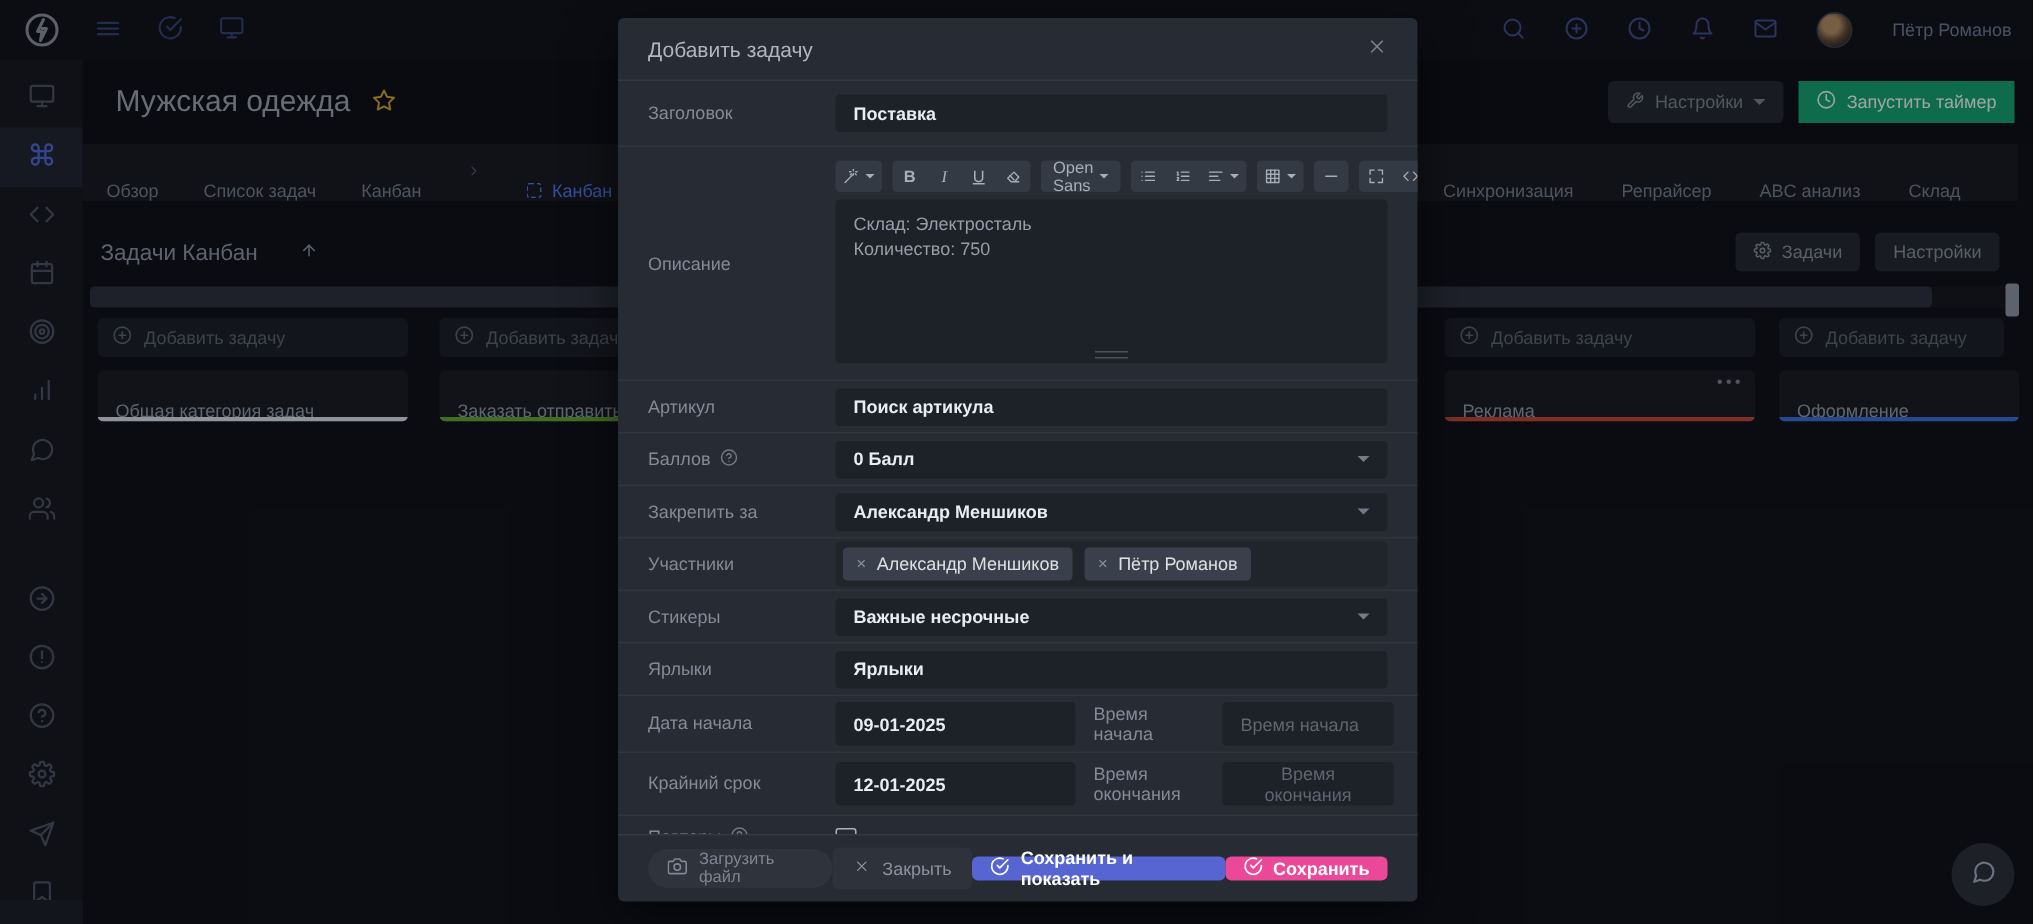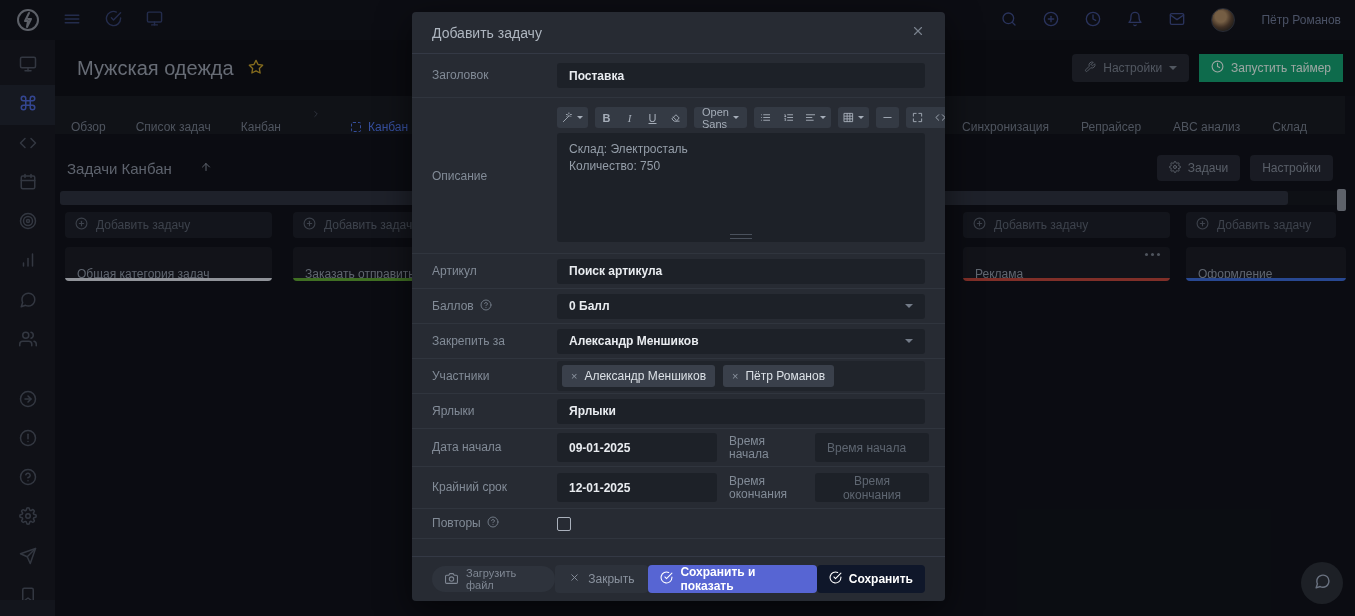--- a/index.html
+++ b/index.html
@@ -96,21 +96,21 @@
   .inp.date { width:160px; flex:none; height:29px; }
   .sublabel { width:78px; margin-left:12px; flex:none; color:#828b97; line-height:13px; }
   .inp.time { width:114px; flex:none; margin-left:8px; height:29px; }
   .cbox { width:14px; height:14px; border:1px solid #aab1bc; border-radius:2px; background:transparent; }
   .frow.short { min-height:30px; }
 
   .modal-foot { height:45px; flex:none; border-top:1px solid #343945; display:flex; align-items:center; padding:0 20px; }
   .pill { background:#2e333c; border-radius:13px; height:26px; display:flex; align-items:center; gap:8px; padding:0 13px; color:#7f8793; font-size:11px; }
   .foot-spacer { flex:1; }
   .btn-close { background:#2d323b; border-radius:4px; height:28px; padding:0 14px; color:#8a929e; display:flex; gap:8px; align-items:center; }
-  .btn-primary { border-radius:4px; height:28px; padding:0 12px; color:#fff; display:flex; gap:7px; align-items:center; font-weight:bold; }
+  .btn-primary { border-radius:4px; height:16px; padding:0 12px; color:#fff; display:flex; gap:7px; align-items:center; font-weight:bold; }
 
   .fab { position:absolute; right:12px; bottom:12px; width:42px; height:42px; border-radius:50%; background:#1d2026; display:flex; align-items:center; justify-content:center; color:#6a7280; z-index:10; }
 </style>
 </head>
 <body>
 
 <div class="screen">
 
   <div class="topbar">
     <div class="logo">
@@ -586,20 +586,29 @@
                 <span>Александр Меншиков</span>
               </span>
             <span class="chip">
                 <span class="x">×</span>
                 <span>Пётр Романов</span>
               </span>
           </div>
         </div>
       </div>
 
+      <div class="frow">
+        <span class="flabel">Стикеры</span>
+        <div class="fctrl">
+            <div class="inp">
+              <span>Важные несрочные</span>
+              <span class="caret"></span>
+            </div>
+          </div>
+      </div>
 
       <div class="frow">
         <span class="flabel">Ярлыки</span>
         <div class="fctrl">
             <div class="inp">
               <span>Ярлыки</span>
             </div>
           </div>
       </div>
 
@@ -660,21 +669,21 @@
             </svg></span>
         <span>Закрыть</span>
       </div>
       <div class="btn-primary" style="background:#5765d3">
         <span><svg width="13" height="13" viewBox="0 0 24 24">
               <path d="M22 11.08V12a10 10 0 1 1-5.93-9.14"></path>
               <polyline points="22 4 12 14.01 9 11.01"></polyline>
             </svg></span>
         <span>Сохранить и показать</span>
       </div>
-      <div class="btn-primary" style="background:#0f172a">
+      <div class="btn-primary" style="background:#ec4899">
         <span><svg width="13" height="13" viewBox="0 0 24 24">
               <path d="M22 11.08V12a10 10 0 1 1-5.93-9.14"></path>
               <polyline points="22 4 12 14.01 9 11.01"></polyline>
             </svg></span>
         <span>Сохранить</span>
       </div>
     </div>
   </div>
 
   <div class="fab">

